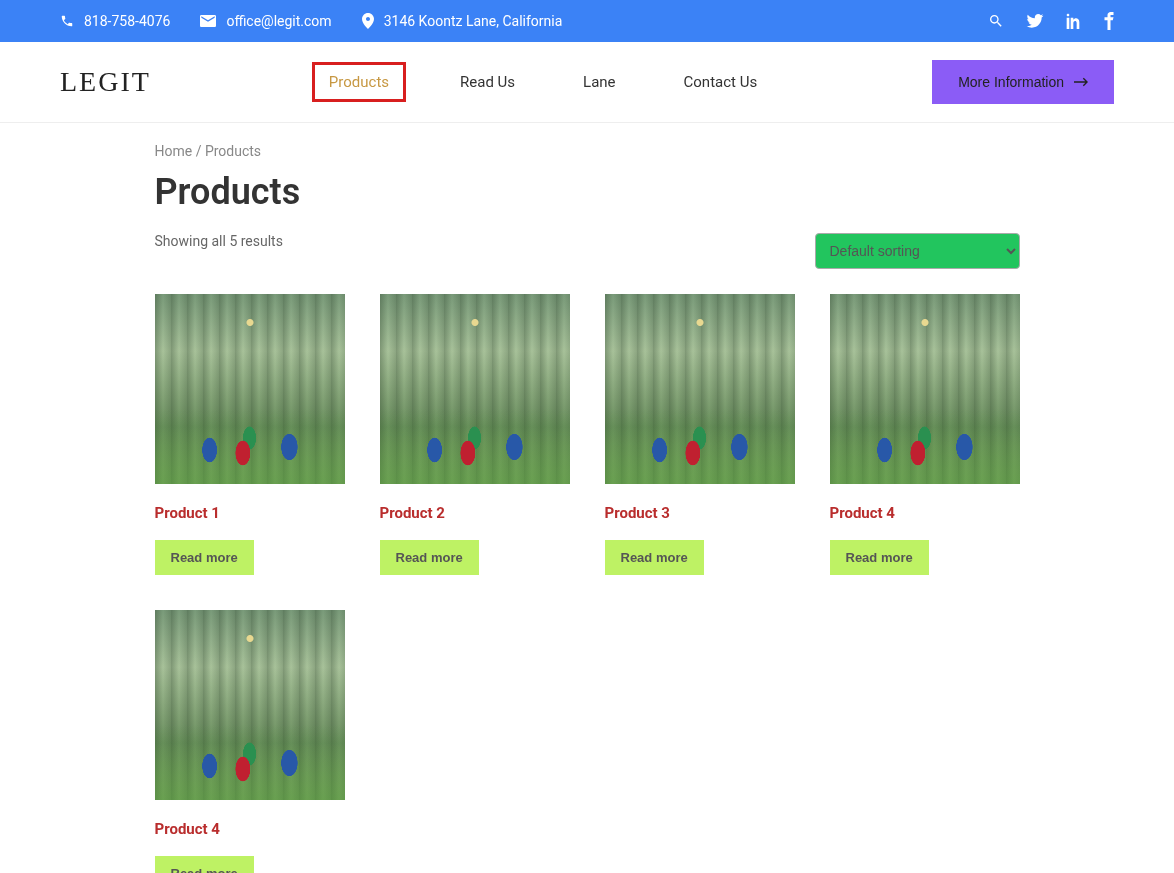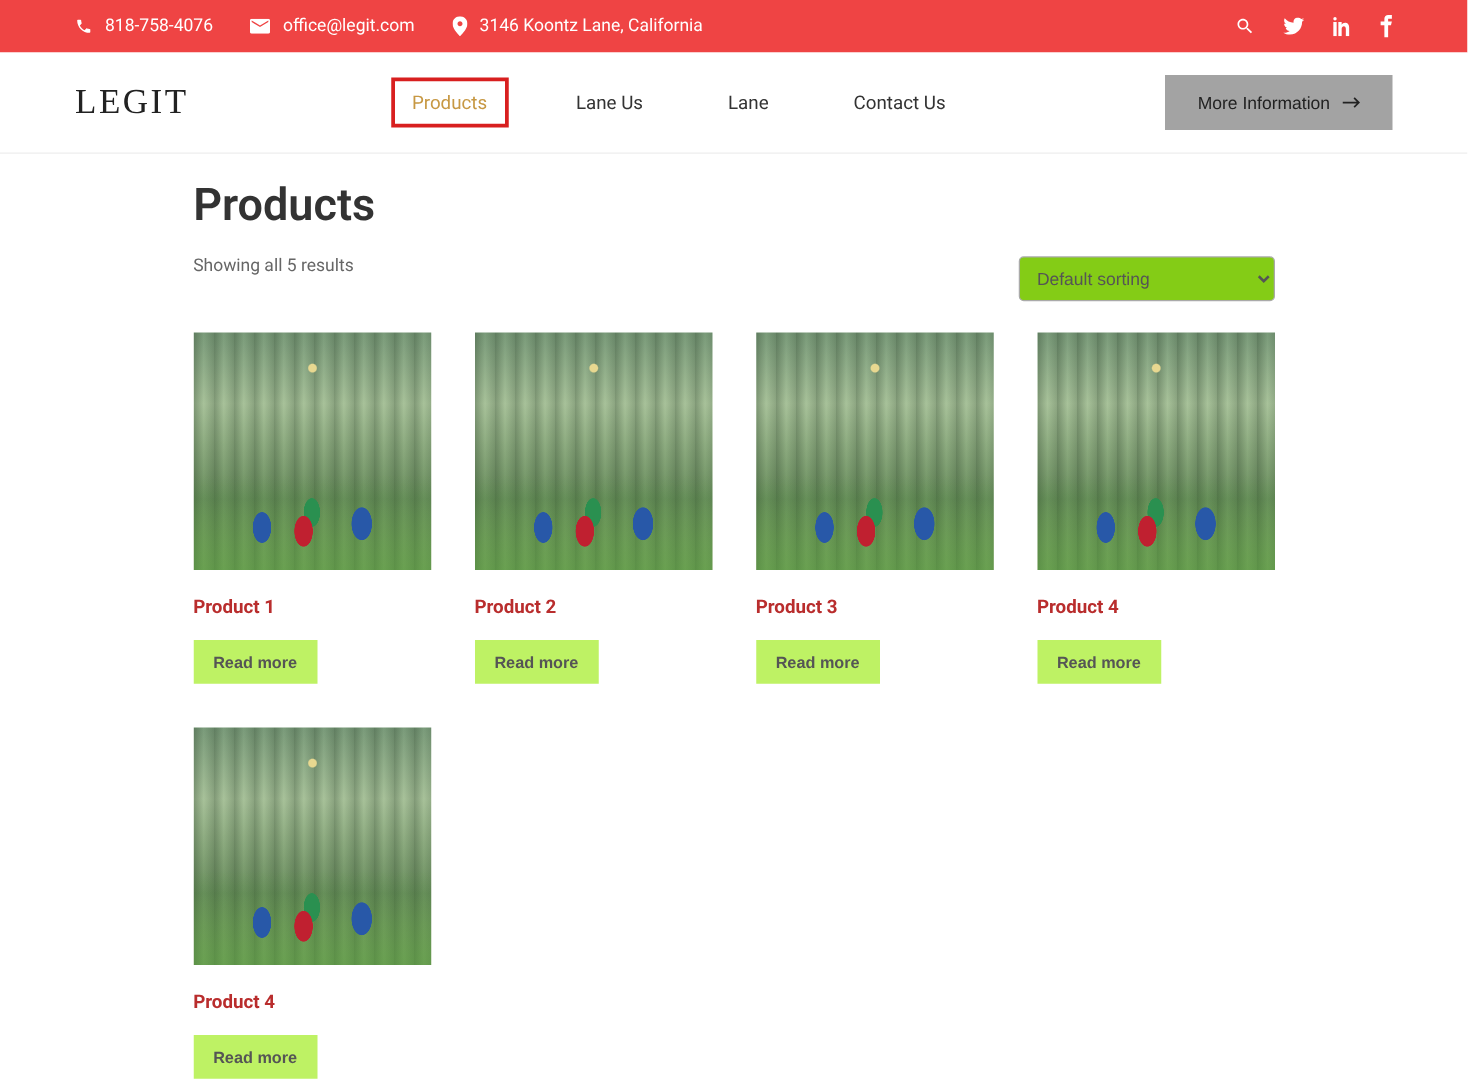--- a/index.html
+++ b/index.html
@@ -1,39 +1,39 @@
 <!DOCTYPE html>
 <html><head>
   <meta charset="utf-8">
   <style>
     * { margin: 0; padding: 0; box-sizing: border-box; }
     body { font-family: -apple-system, BlinkMacSystemFont, 'Segoe UI', Roboto, Arial, sans-serif; background: #fff; }
     
-    .topbar { background: #ef4444; color: #fff; padding: 12px 60px; display: flex; justify-content: space-between; align-items: center; font-size: 14px; }
+    .topbar { background: #3b82f6; color: #fff; padding: 12px 60px; display: flex; justify-content: space-between; align-items: center; font-size: 14px; }
     .topbar-left { display: flex; gap: 30px; align-items: center; }
     .topbar-item { display: flex; align-items: center; gap: 10px; }
     .topbar-right { display: flex; gap: 22px; align-items: center; }
     .topbar svg { fill: #fff; }
     
     .navbar { background: #fff; padding: 18px 60px; display: flex; justify-content: space-between; align-items: center; border-bottom: 1px solid #eee; gap: 35px; }
     .logo { font-family: Georgia, serif; font-size: 28px; font-weight: 400; letter-spacing: 2px; color: #222; }
     .nav-links { display: flex; gap: 40px; align-items: center; }
     .nav-link { color: #333; text-decoration: none; font-size: 15px; padding: 8px 14px; }
     .nav-link.active { color: #c79843; border: 3px solid #d81f1f; }
-    .cta-btn { background: #a3a3a3; color: #222; padding: 14px 26px; border: none; font-size: 14px; cursor: pointer; display: flex; align-items: center; gap: 10px; }
+    .cta-btn { background: #8b5cf6; color: #222; padding: 14px 26px; border: none; font-size: 14px; cursor: pointer; display: flex; align-items: center; gap: 10px; }
     .cta-btn svg { fill: #222; }
     
     .container { max-width: 865px; margin: 0 auto; padding: 20px 0 40px; }
     .breadcrumb { color: #888; font-size: 14px; margin-bottom: 12px; }
     .breadcrumb a { color: #888; text-decoration: none; }
     .page-title { font-size: 36px; font-weight: 600; color: #333; margin-bottom: 20px; }
     
     .toolbar { display: flex; justify-content: space-between; margin-bottom: 25px; }
     .result-count { color: #666; font-size: 14px; }
-    .sort-select { padding: 8px 10px; border: 1px solid #aaa; border-radius: 4px; font-size: 14px; min-width: 205px; color: #555; background: #84cc16; }
+    .sort-select { padding: 8px 10px; border: 1px solid #aaa; border-radius: 4px; font-size: 14px; min-width: 205px; color: #555; background: #22c55e; }
     
     .grid { display: grid; grid-template-columns: repeat(4, 1fr); gap: 35px 35px; }
     .product { }
     .product-img { width: 100%; height: 190px; background: linear-gradient(180deg, #7a9b7a 0%, #a8c29a 30%, #6b8f5f 70%, #8fb070 100%); position: relative; overflow: hidden; }
     .product-img::before {
       content: '';
       position: absolute;
       inset: 0;
       background: 
         radial-gradient(circle at 50% 15%, #e8d890 3px, transparent 4px),
@@ -93,33 +93,36 @@
     <svg width="10" height="18" viewBox="0 0 12 24">
         <path d="M8 4h4V0H8C5.8 0 4 1.8 4 4v3H0v4h4v13h4V11h3l1-4H8V4z"></path>
       </svg>
   </div>
 </div>
 
 <div class="navbar">
   <div class="logo">LEGIT</div>
   <div class="nav-links">
     <a class="nav-link active">Products</a>
-    <a class="nav-link">Lane Us</a>
+    <a class="nav-link">Read Us</a>
     <a class="nav-link">Lane</a>
     <a class="nav-link">Contact Us</a>
   </div>
   <button class="cta-btn">
     <span>More Information</span>
     <svg width="14" height="10" viewBox="0 0 20 12">
         <path d="M14 0l-1.4 1.4L16.2 5H0v2h16.2l-3.6 3.6L14 12l6-6z"></path>
       </svg>
   </button>
 </div>
 
 <div class="container">
+  <div class="breadcrumb">
+    <a>Home</a><span> / </span><span>Products</span>
+  </div>
   <h1 class="page-title">Products</h1>
 
   <div class="toolbar">
     <div class="result-count">Showing all 5 results</div>
     <select class="sort-select">
       <option>Default sorting</option>
     </select>
   </div>
 
   <div class="grid">

